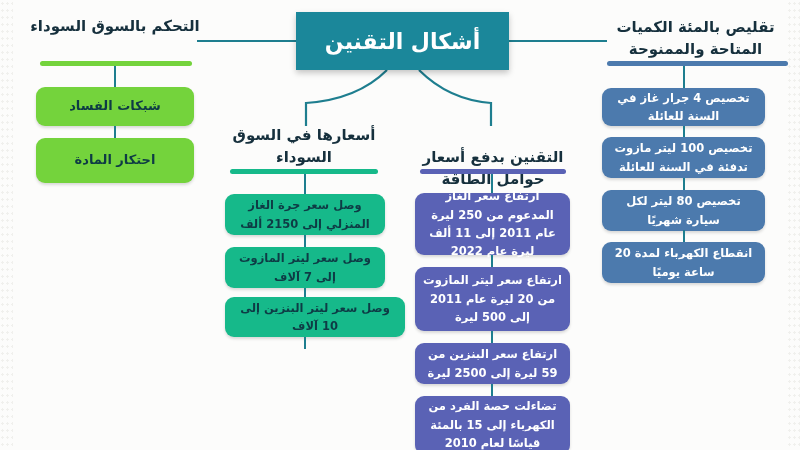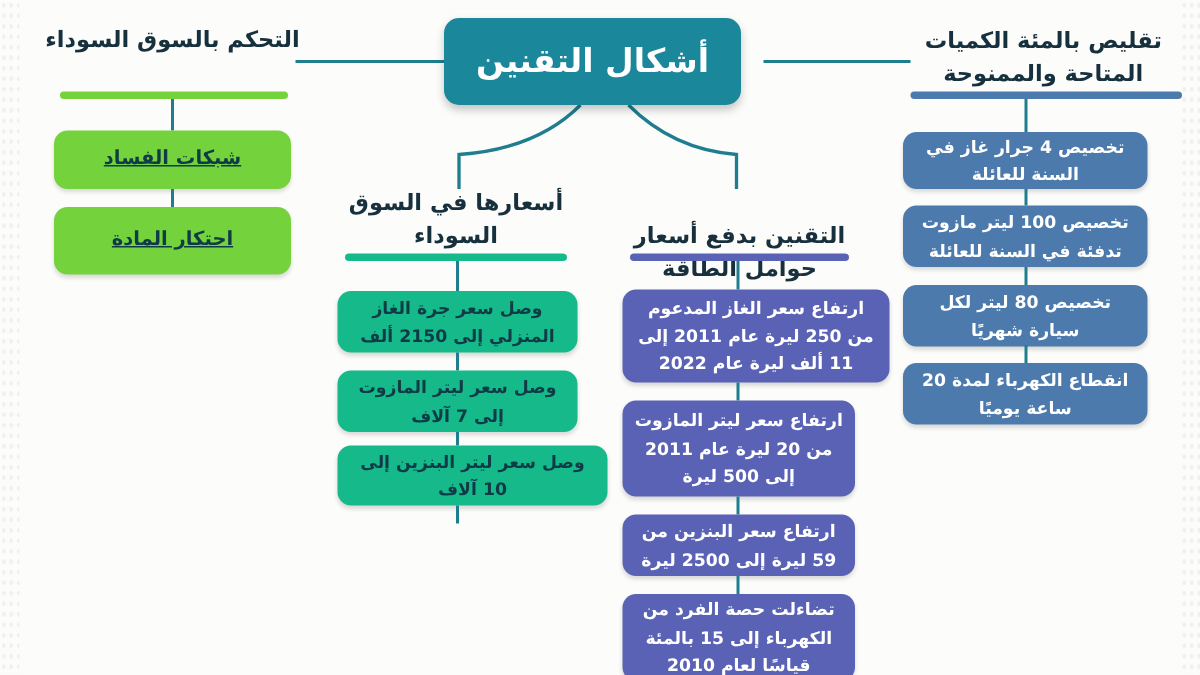--- a/index.html
+++ b/index.html
@@ -9,22 +9,22 @@
     background:var(--background,#fcfcfb);direction:rtl;
   }
   .edge-texture{
     position:absolute;top:0;bottom:0;width:13px;
     background-image:radial-gradient(#e9e9e6 1px, transparent 1.2px);
     background-size:5px 7px;opacity:.65;
   }
   .edge-left{left:0;}
   .edge-right{right:0;}
   .central{
-    position:absolute;left:296px;top:12px;width:198px;height:58px;
-    background:var(--central);border-radius:10px;
+    position:absolute;left:296px;top:12px;width:213px;height:58px;
+    background:var(--central);border-radius:0;
     display:flex;align-items:center;justify-content:center;
     box-shadow:0 3px 6px rgba(0,0,0,.22);
   }
   .central span{color:#fff;font-size:22px;font-weight:bold;}
   .hline{position:absolute;height:2px;background:var(--connector);}
   .vline{position:absolute;width:2px;background:var(--connector);}
   .curves{position:absolute;left:0;top:0;width:800px;height:450px;color:var(--connector);pointer-events:none;}
   .curves path{stroke:currentColor;stroke-width:2.2;fill:none;}
   .branch-title{
     position:absolute;text-align:center;color:var(--heading);
@@ -35,21 +35,21 @@
   .u-teal{background:var(--teal);}
   .u-purple{background:var(--purple);}
   .u-blue{background:var(--blue);}
   .node{
     position:absolute;border-radius:9px;
     display:flex;align-items:center;justify-content:center;
     text-align:center;padding:3px 7px;box-sizing:border-box;
     font-weight:bold;line-height:1.6;
     box-shadow:0 2px 3px rgba(0,0,0,.14);
   }
-  .n-green{background:var(--green);color:var(--dark);font-size:13px;text-decoration:underline;}
+  .n-green{background:var(--green);color:var(--dark);font-size:13px;}
   .n-teal{background:var(--teal);color:var(--dark);font-size:11.5px;}
   .n-purple{background:var(--purple);color:#fff;font-size:11.5px;}
   .n-blue{background:var(--blue);color:#fff;font-size:11.5px;}
 </style>
 </head>
 <body>
 
 <div id="canvas">
 
   <div class="edge-texture edge-left"></div>
@@ -79,21 +79,21 @@
   <div class="node n-teal" style="left:225px;top:194px;width:160px;height:41px;">وصل سعر جرة الغاز المنزلي إلى 2150 ألف</div>
   <div class="vline" style="left:304px;top:235px;height:12px;"></div>
   <div class="node n-teal" style="left:225px;top:247px;width:160px;height:41px;">وصل سعر ليتر المازوت إلى 7 آلاف</div>
   <div class="vline" style="left:304px;top:288px;height:9px;"></div>
   <div class="node n-teal" style="left:225px;top:297px;width:180px;height:40px;">وصل سعر ليتر البنزين إلى 10 آلاف</div>
   <div class="vline" style="left:304px;top:337px;height:12px;"></div>
 
   <div class="branch-title" style="left:417px;top:125px;width:152px;margin-top:22px;">التقنين بدفع أسعار حوامل الطاقة المعومة</div>
   <div class="underline u-purple" style="left:420px;top:169px;width:146px;"></div>
   <div class="vline" style="left:491px;top:174px;height:19px;"></div>
-  <div class="node n-purple" style="left:415px;top:193px;width:178px;height:62px;">ارتفاع سعر الغاز المدعوم من 250 ليرة عام 2011 إلى 11 ألف ليرة عام 2022</div>
+  <div class="node n-purple" style="left:415px;top:193px;width:155px;height:62px;">ارتفاع سعر الغاز المدعوم من 250 ليرة عام 2011 إلى 11 ألف ليرة عام 2022</div>
   <div class="vline" style="left:491px;top:255px;height:12px;"></div>
   <div class="node n-purple" style="left:415px;top:267px;width:155px;height:64px;">ارتفاع سعر ليتر المازوت من 20 ليرة عام 2011 إلى 500 ليرة</div>
   <div class="vline" style="left:491px;top:331px;height:12px;"></div>
   <div class="node n-purple" style="left:415px;top:343px;width:155px;height:41px;">ارتفاع سعر البنزين من 59 ليرة إلى 2500 ليرة</div>
   <div class="vline" style="left:491px;top:384px;height:12px;"></div>
   <div class="node n-purple" style="left:415px;top:396px;width:155px;height:58px;">تضاءلت حصة الفرد من الكهرباء إلى 15 بالمئة قياسًا لعام 2010</div>
 
   <div class="branch-title" style="left:603px;top:17px;width:185px;">تقليص بالمئة الكميات المتاحة والممنوحة</div>
   <div class="underline u-blue" style="left:607px;top:61px;width:181px;"></div>
   <div class="vline" style="left:683px;top:66px;height:22px;"></div>

